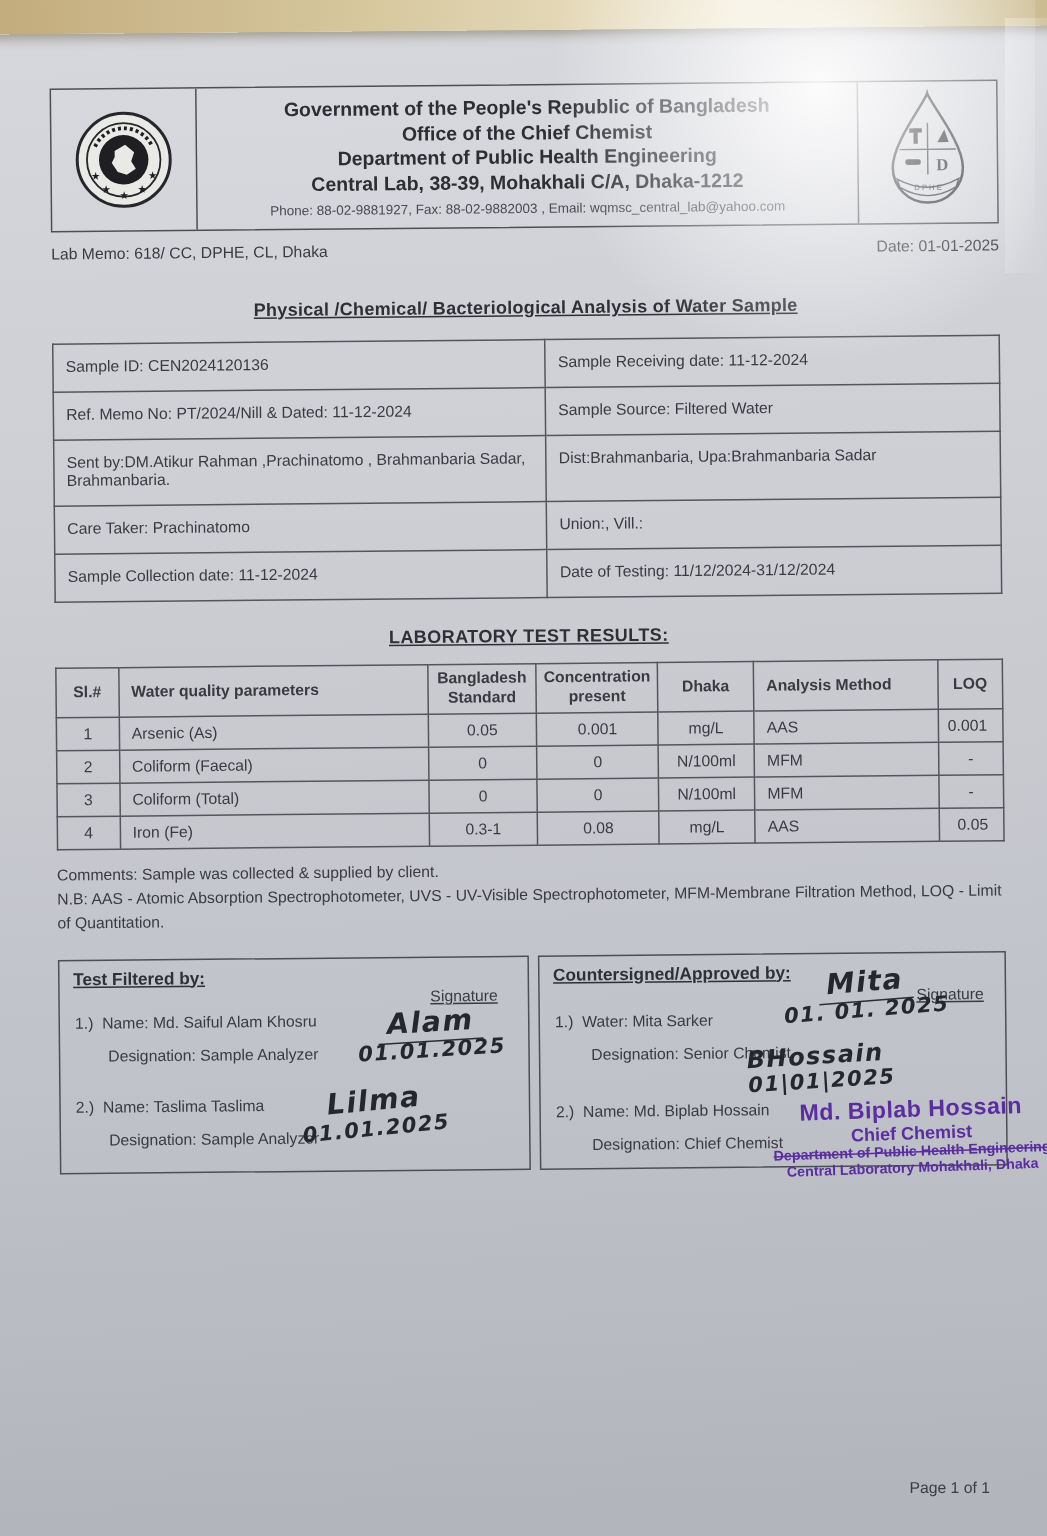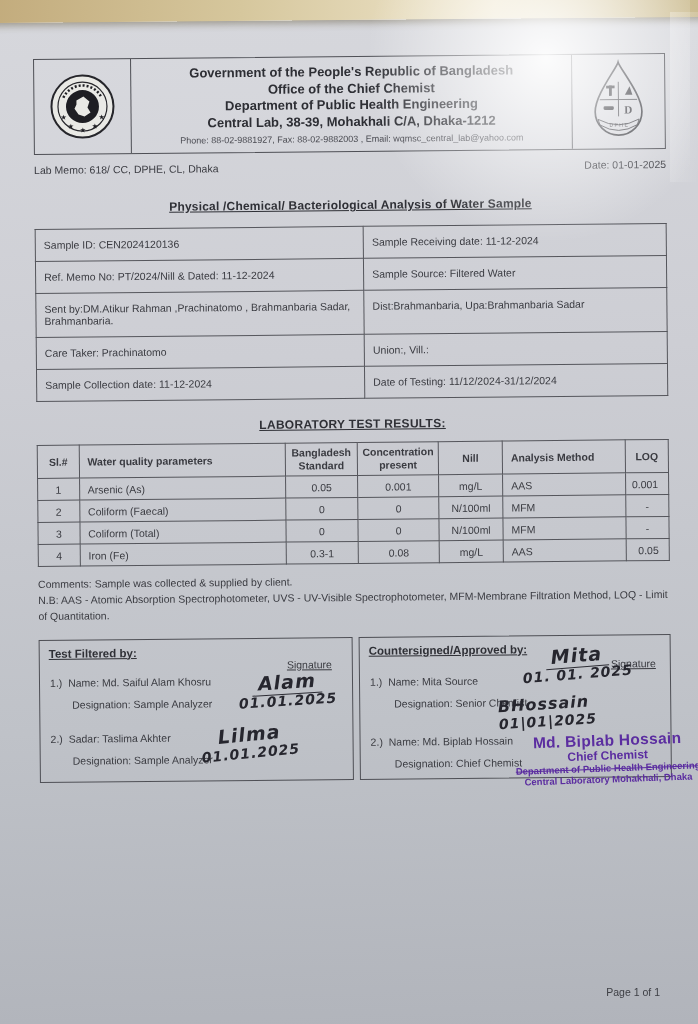--- a/index.html
+++ b/index.html
@@ -151,21 +151,21 @@
 
     <div class="results-heading">LABORATORY TEST RESULTS:</div>
 
     <table class="results-table">
       <thead>
         <tr>
           <th class="w-sl">Sl.#</th>
           <th class="w-param" style="text-align:left;padding-left:8px;">Water quality parameters</th>
           <th class="w-std">Bangladesh Standard</th>
           <th class="w-conc">Concentration present</th>
-          <th class="w-unit">Nill</th>
+          <th class="w-unit">Dhaka</th>
           <th class="w-method" style="text-align:left;padding-left:8px;">Analysis Method</th>
           <th>LOQ</th>
         </tr>
       </thead>
       <tbody>
         <tr>
           <td>1</td>
           <td class="param">Arsenic (As)</td>
           <td>0.05</td>
           <td>0.001</td>
@@ -213,40 +213,40 @@
       <div class="sig-box left">
         <span class="box-title">Test Filtered by:</span>
         <span class="sig-label">Signature</span>
 
         <span class="entry-line" style="left:10px;top:36px;">
           <span>1.)</span>&nbsp;&nbsp;<span>Name: Md. Saiful Alam Khosru</span>
         </span>
         <span class="entry-line" style="left:32px;top:58px;">Designation: Sample Analyzer</span>
 
         <span class="entry-line" style="left:10px;top:92px;">
-          <span>2.)</span>&nbsp;&nbsp;<span>Sadar: Taslima Akhter</span>
+          <span>2.)</span>&nbsp;&nbsp;<span>Name: Taslima Taslima</span>
         </span>
         <span class="entry-line" style="left:32px;top:114px;">Designation: Sample Analyzer</span>
 
         <span class="entry-line" style="left:198px;top:32px;transform:rotate(-3deg);text-align:center;">
           <span class="hand sig-script sig-rule">Alam</span><br>
           <span class="hand sig-date">01.01.2025</span>
         </span>
         <span class="entry-line" style="left:160px;top:84px;transform:rotate(-5deg);text-align:center;">
           <span class="hand sig-script">Lilma</span><br>
           <span class="hand sig-date">01.01.2025</span>
         </span>
       </div>
 
       <div class="sig-box right">
         <span class="box-title">Countersigned/Approved by:</span>
         <span class="sig-label">Signature</span>
 
         <span class="entry-line" style="left:10px;top:38px;">
-          <span>1.)</span>&nbsp;&nbsp;<span>Name: Mita Source</span>
+          <span>1.)</span>&nbsp;&nbsp;<span>Water: Mita Sarker</span>
         </span>
         <span class="entry-line" style="left:34px;top:60px;">Designation: Senior Chemist</span>
 
         <span class="entry-line" style="left:10px;top:98px;">
           <span>2.)</span>&nbsp;&nbsp;<span>Name: Md. Biplab Hossain</span>
         </span>
         <span class="entry-line" style="left:34px;top:120px;">Designation: Chief Chemist</span>
 
         <span class="entry-line" style="left:162px;top:8px;transform:rotate(-4deg);text-align:center;">
           <span class="hand sig-script sig-rule">Mita</span><br>

